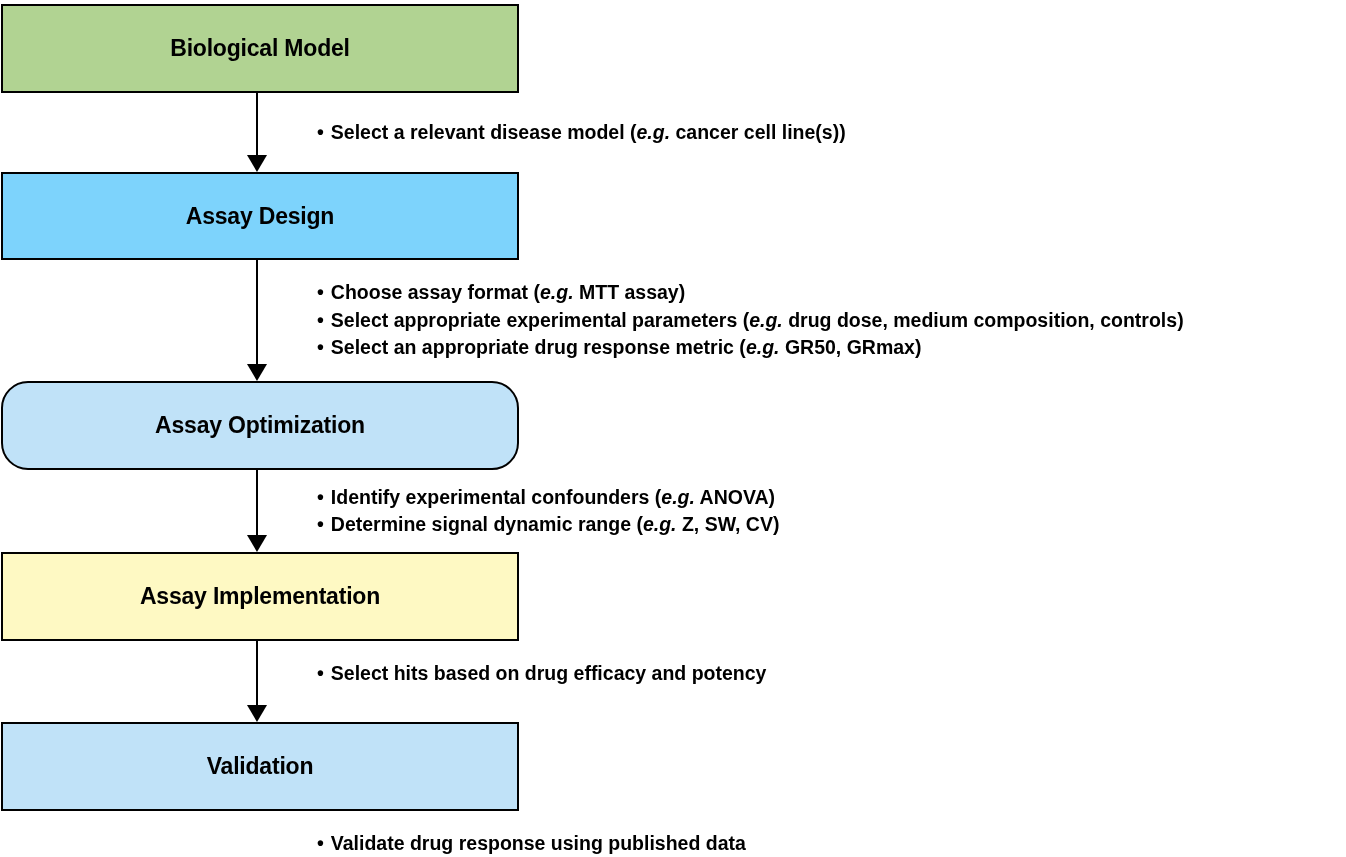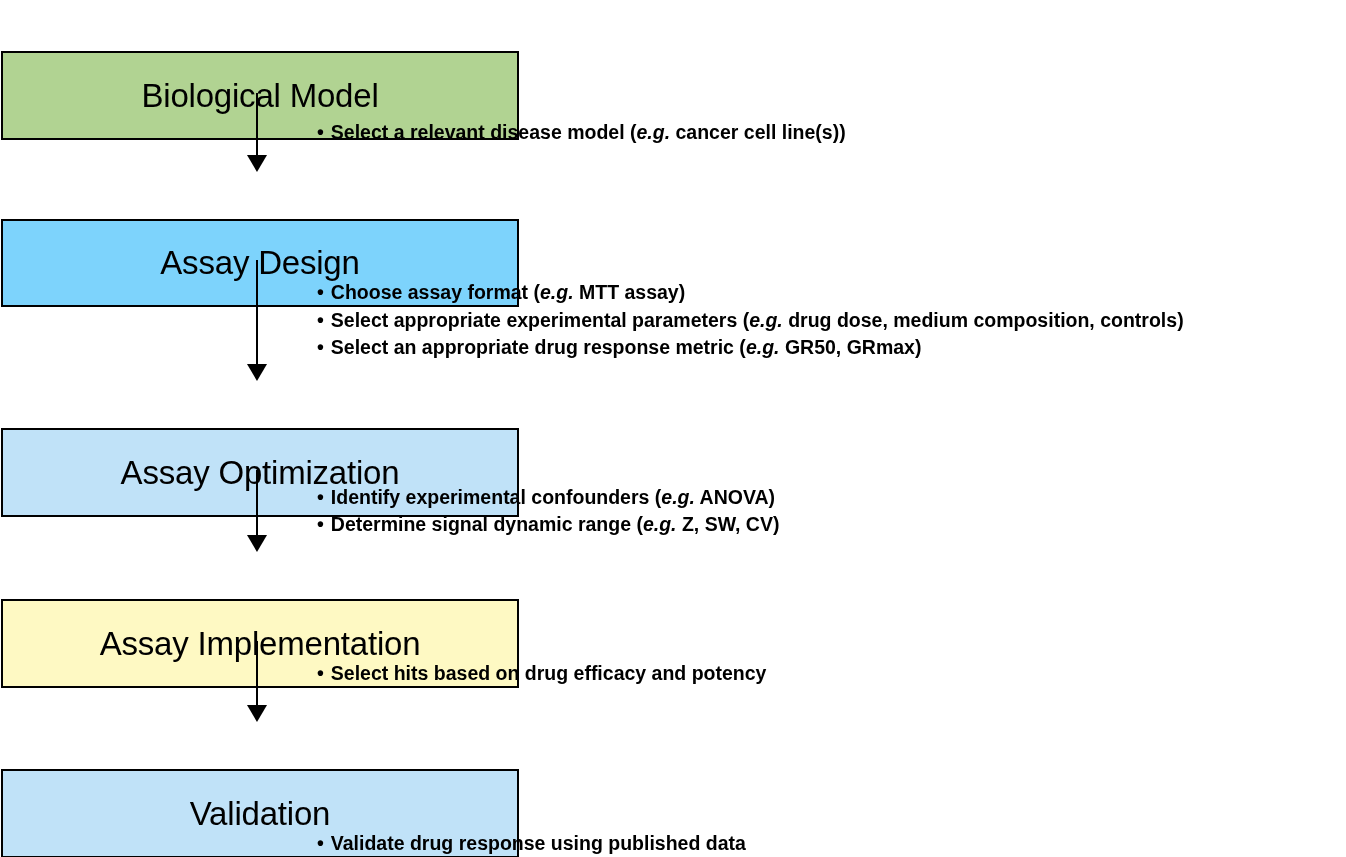--- a/index.html
+++ b/index.html
@@ -14,28 +14,27 @@
 
   
   .step-box {
     position: absolute;
     left: 1px;
     width: 518px;
     border: 2px solid #000000;
     display: flex;
     align-items: center;
     justify-content: center;
-    font-weight: normal;
-    font-size: 33px;
+    font-weight: bold;
+    font-size: 23px;
     letter-spacing: -0.2px;
-    margin-top: 47px;
   }
   .b1 { top: 4px;   height: 89px; }
   .b2 { top: 172px; height: 88px; }
-  .b3 { top: 381px; height: 89px; }
+  .b3 { top: 381px; height: 89px; border-radius: 27px; }
   .b4 { top: 552px; height: 89px; }
   .b5 { top: 722px; height: 89px; }
 
   
   .connector { position: absolute; left: 0; width: 1346px; }
   .c1 { top: 93px;  height: 79px; }
   .c2 { top: 260px; height: 121px; }
   .c3 { top: 470px; height: 82px; }
   .c4 { top: 641px; height: 81px; }
   .tail { top: 815px; height: 42px; }

